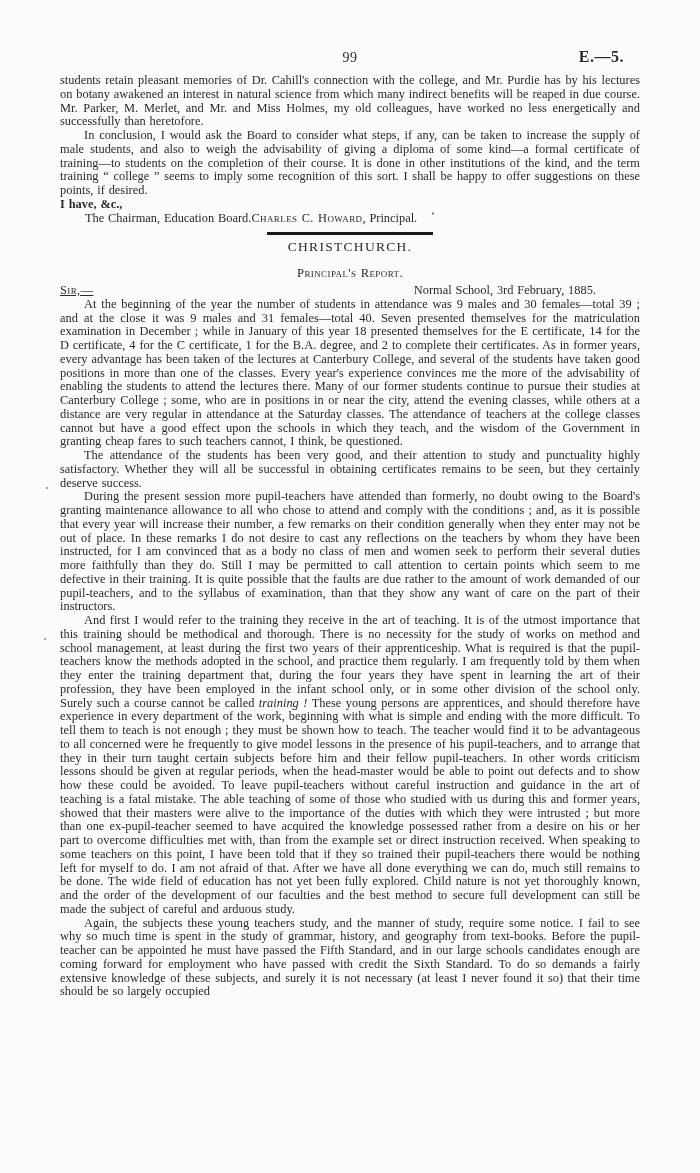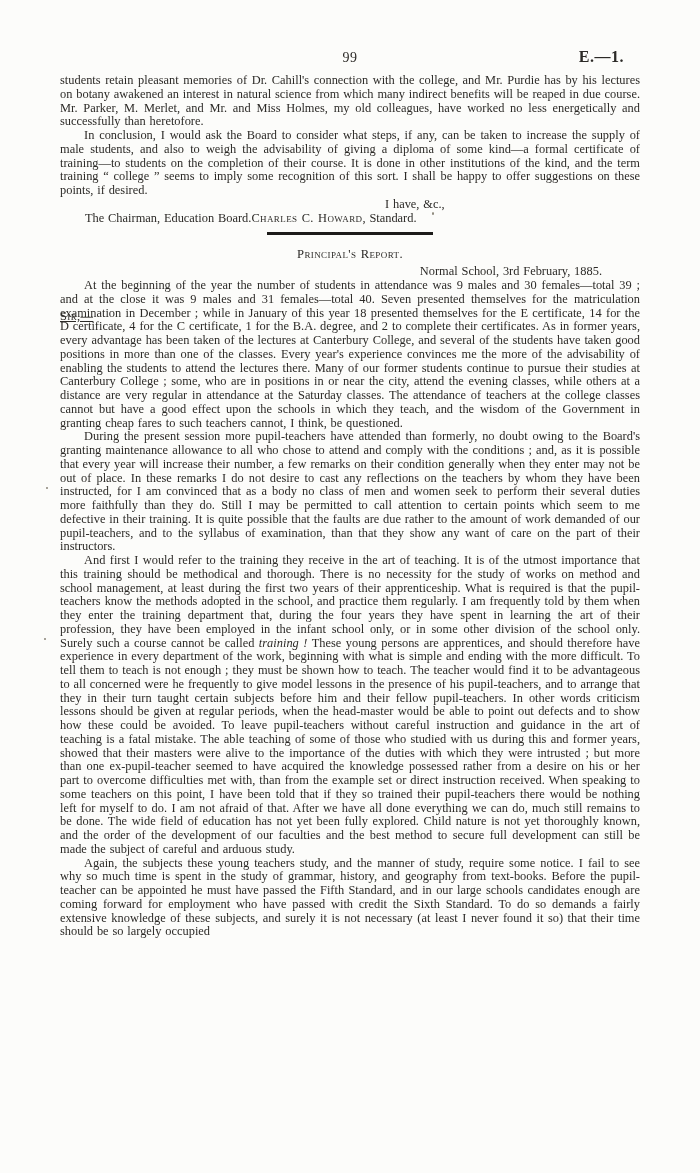--- a/index.html
+++ b/index.html
@@ -50,25 +50,25 @@
     text-align: justify;
     word-spacing: 0.06em;
   }
   .paras p.para {
     text-indent: 24px;
     text-align: justify;
     font-family: Liberation Serif, serif;
   }
   .letter .paras p.para:first-child { text-indent: 0; }
   .ital { font-style: italic; margin-top: 24px; }
-  .sc { font-variant: small-caps; letter-spacing: 0.4px; margin-top: 45px; }
+  .sc { font-variant: small-caps; letter-spacing: 0.4px; }
   
   .valediction {
-    margin-left: 325px;
     text-indent: 0;
+    font-weight: bold;
   }
   .sigrow {
     display: flex;
     justify-content: flex-start;
     padding-left: 25px;
     padding-right: 14px;
   }
   
   .rule {
     width: 166px;
@@ -90,66 +90,68 @@
     font-weight: 500;
     margin: 13px 0 3px 0;
   }
   .dateline-row {
     position: relative;
     height: 14px;
   }
   .salutation { position: absolute; left: 0; top: 0; text-decoration: underline; }
   .dateline {
     position: absolute;
-    right: 38px; top: 0;
+    right: 44px; top: 0;
   }
   .opening { text-indent: 50px; }
   
   .speck {
     position: absolute;
     width: 2px; height: 2px;
     background: #8a8578;
     border-radius: 50%;
   }
   .speck-1 { left: 46px; top: 487px; }
   .speck-2 { left: 44px; top: 638px; }
   .speck-3 { left: 432px; top: 212px; width: 2px; height: 3px; }
 </style>
 </head>
 <body>
 
 <div class="page">
 
   <header class="pagehead">
     <span class="pageno">99</span>
-    <span class="docref">E.—1.</span>
+    <span class="docref">E.—5.</span>
   </header>
 
   <section class="letter bodytext">
     <div class="paras">
         <p class="para"><span>students retain pleasant memories of Dr. Cahill's connection with the college, and Mr. Purdie has by his lectures on botany awakened an interest in natural science from which many indirect benefits will be reaped in due course. Mr. Parker, M. Merlet, and Mr. and Miss Holmes, my old colleagues, have worked no less energetically and successfully than heretofore.</span></p>
         <p class="para"><span>In conclusion, I would ask the Board to consider what steps, if any, can be taken to increase the supply of male students, and also to weigh the advisability of giving a diploma of some kind—a formal certificate of training—to students on the completion of their course. It is done in other institutions of the kind, and the term training “ college ” seems to imply some recognition of this sort. I shall be happy to offer suggestions on these points, if desired.</span></p>
       </div>
     <div class="valediction">I have, &amp;c.,</div>
     <div class="sigrow">
       <span class="addressee">The Chairman, Education Board.</span>
-      <span class="signature"><span class="sc">Charles C. Howard</span><span>, Standard.</span></span>
+      <span class="signature"><span class="sc">Charles C. Howard</span><span>, Principal.</span></span>
     </div>
   </section>
 
   <div class="rule"></div>
 
   <section class="report bodytext">
+    <h1 class="heading">CHRISTCHURCH.</h1>
     <h2 class="subheading sc">Principal's Report.</h2>
     <div class="dateline-row">
       <span class="salutation sc">Sir,—</span>
       <span class="dateline">Normal School, 3rd February, 1885.</span>
     </div>
     <div class="paras">
         <p class="para"><span>At the beginning of the year the number of students in attendance was 9 males and 30 females—total 39 ; and at the close it was 9 males and 31 females—total 40. Seven presented themselves for the matriculation examination in December ; while in January of this year 18 presented themselves for the E certificate, 14 for the D certificate, 4 for the C certificate, 1 for the B.A. degree, and 2 to complete their certificates. As in former years, every advantage has been taken of the lectures at Canterbury College, and several of the students have taken good positions in more than one of the classes. Every year's experience convinces me the more of the advisability of enabling the students to attend the lectures there. Many of our former students continue to pursue their studies at Canterbury College ; some, who are in positions in or near the city, attend the evening classes, while others at a distance are very regular in attendance at the Saturday classes. The attendance of teachers at the college classes cannot but have a good effect upon the schools in which they teach, and the wisdom of the Government in granting cheap fares to such teachers cannot, I think, be questioned.</span></p>
+        <p class="para"><span>The attendance of the students has been very good, and their attention to study and punctuality highly satisfactory. Whether they will all be successful in obtaining certificates remains to be seen, but they certainly deserve success.</span></p>
         <p class="para"><span>During the present session more pupil-teachers have attended than formerly, no doubt owing to the Board's granting maintenance allowance to all who chose to attend and comply with the conditions ; and, as it is possible that every year will increase their number, a few remarks on their condition generally when they enter may not be out of place. In these remarks I do not desire to cast any reflections on the teachers by whom they have been instructed, for I am convinced that as a body no class of men and women seek to perform their several duties more faithfully than they do. Still I may be permitted to call attention to certain points which seem to me defective in their training. It is quite possible that the faults are due rather to the amount of work demanded of our pupil-teachers, and to the syllabus of examination, than that they show any want of care on the part of their instructors.</span></p>
         <p class="para"><span>And first I would refer to the training they receive in the art of teaching. It is of the utmost importance that this training should be methodical and thorough. There is no necessity for the study of works on method and school management, at least during the first two years of their apprenticeship. What is required is that the pupil-teachers know the methods adopted in the school, and practice them regularly. I am frequently told by them when they enter the training department that, during the four years they have spent in learning the art of their profession, they have been employed in the infant school only, or in some other division of the school only. Surely such a course cannot be called </span><span class="ital">training !</span><span> These young persons are apprentices, and should therefore have experience in every department of the work, beginning with what is simple and ending with the more difficult. To tell them to teach is not enough ; they must be shown how to teach. The teacher would find it to be advantageous to all concerned were he frequently to give model lessons in the presence of his pupil-teachers, and to arrange that they in their turn taught certain subjects before him and their fellow pupil-teachers. In other words criticism lessons should be given at regular periods, when the head-master would be able to point out defects and to show how these could be avoided. To leave pupil-teachers without careful instruction and guidance in the art of teaching is a fatal mistake. The able teaching of some of those who studied with us during this and former years, showed that their masters were alive to the importance of the duties with which they were intrusted ; but more than one ex-pupil-teacher seemed to have acquired the knowledge possessed rather from a desire on his or her part to overcome difficulties met with, than from the example set or direct instruction received. When speaking to some teachers on this point, I have been told that if they so trained their pupil-teachers there would be nothing left for myself to do. I am not afraid of that. After we have all done everything we can do, much still remains to be done. The wide field of education has not yet been fully explored. Child nature is not yet thoroughly known, and the order of the development of our faculties and the best method to secure full development can still be made the subject of careful and arduous study.</span></p>
         <p class="para"><span>Again, the subjects these young teachers study, and the manner of study, require some notice. I fail to see why so much time is spent in the study of grammar, history, and geography from text-books. Before the pupil-teacher can be appointed he must have passed the Fifth Standard, and in our large schools candidates enough are coming forward for employment who have passed with credit the Sixth Standard. To do so demands a fairly extensive knowledge of these subjects, and surely it is not necessary (at least I never found it so) that their time should be so largely occupied</span></p>
       </div>
   </section>
 
   <div class="speck speck-1"></div>
   <div class="speck speck-2"></div>
   <div class="speck speck-3"></div>
 

